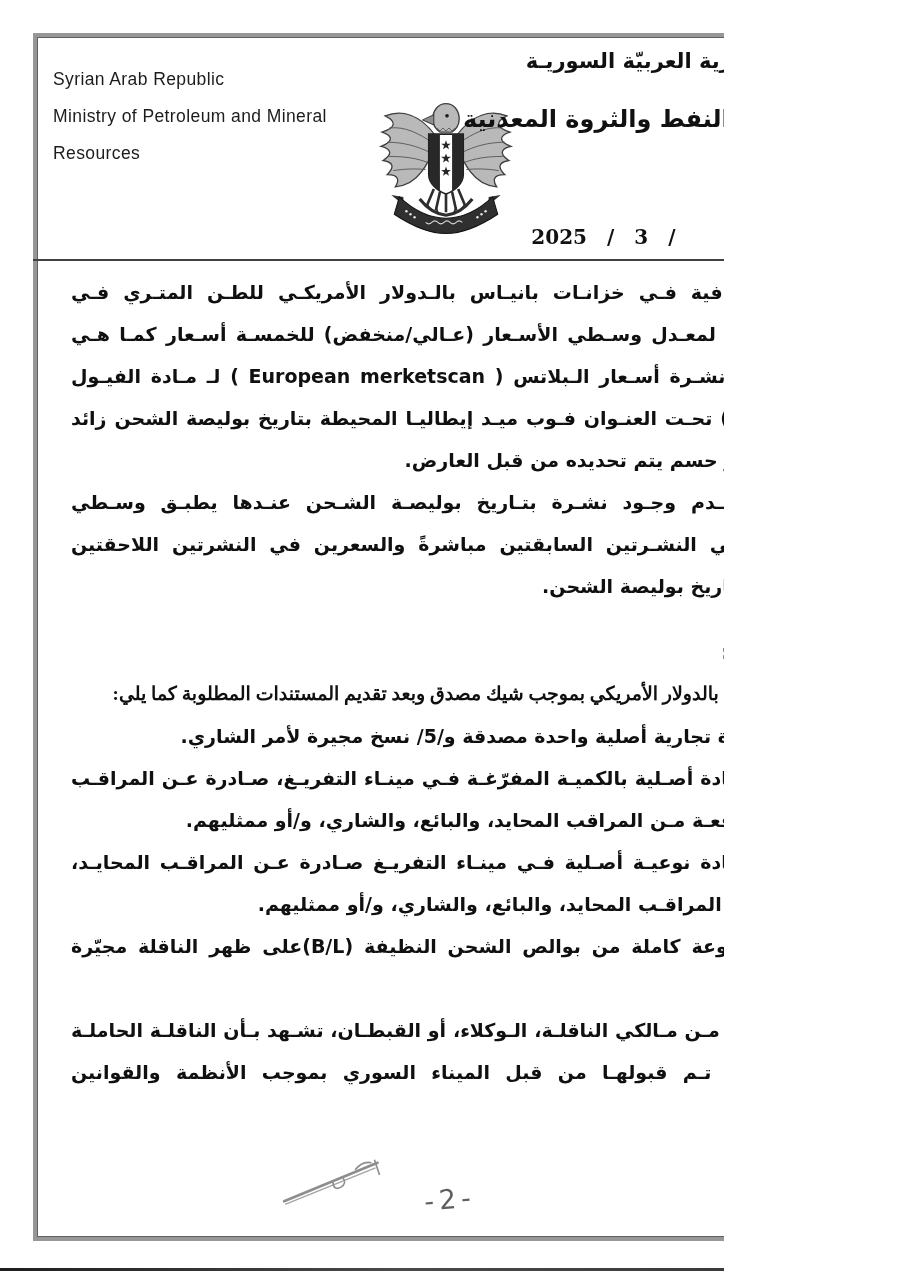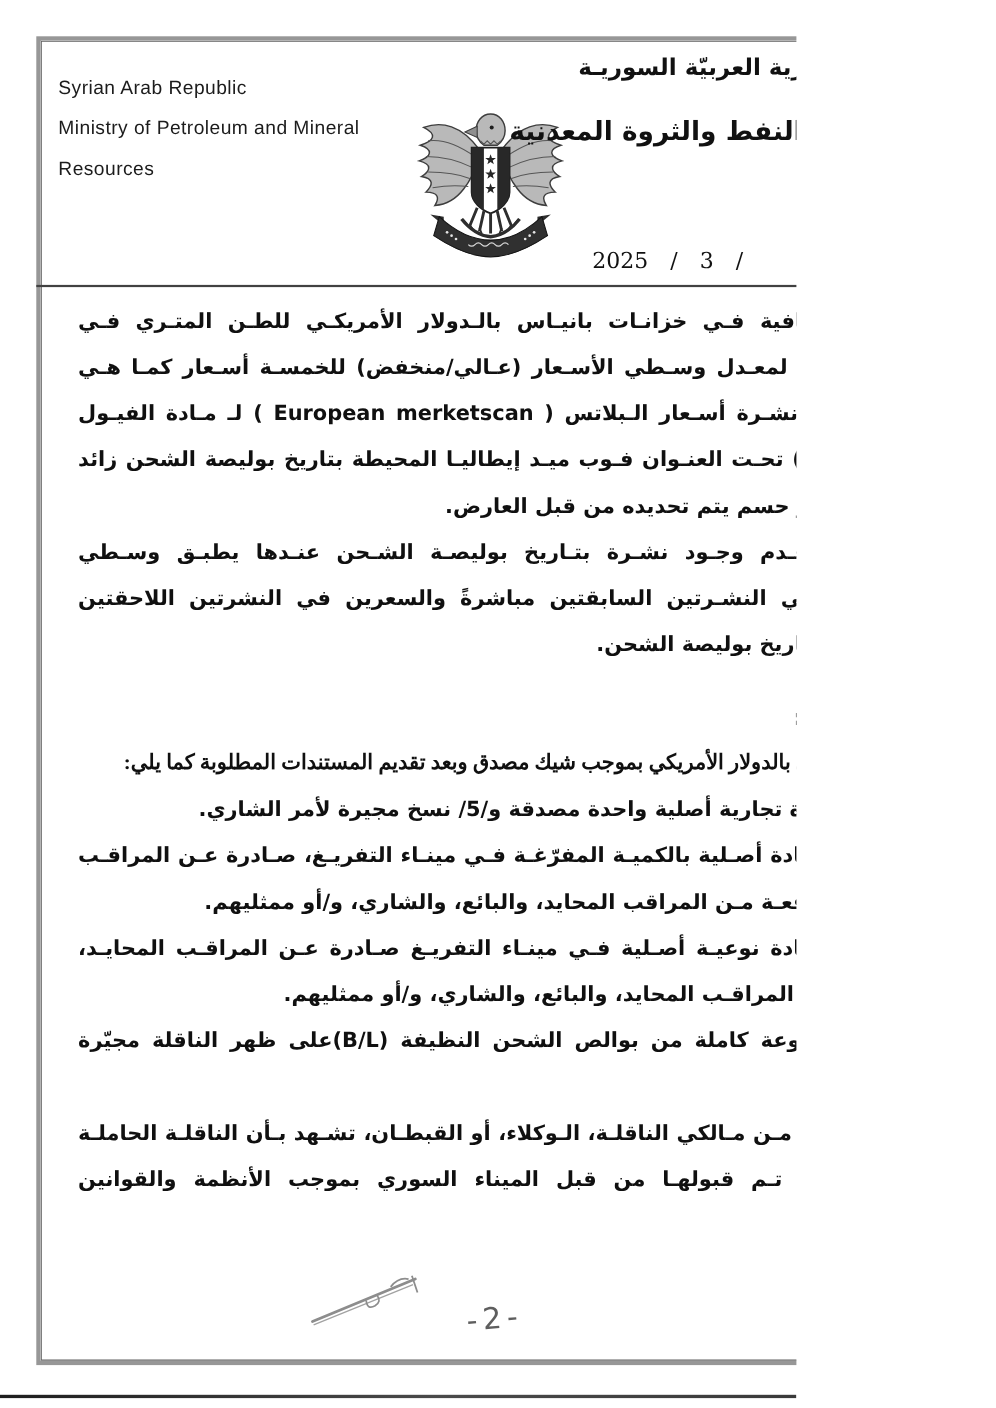--- a/index.html
+++ b/index.html
@@ -27,21 +27,21 @@
     font-weight:bold;color:#111;
   }
   .ar-republic{position:absolute;right:0;top:12px;font-size:21px;white-space:nowrap;}
   .ar-ministry{position:absolute;right:0;top:68px;font-size:24px;white-space:nowrap;}
   .ar-number{position:absolute;right:0;top:138px;font-size:20px;white-space:nowrap;}
   .ar-date{
     position:absolute;right:0;top:188px;font-size:20px;white-space:nowrap;
     display:flex;direction:rtl;align-items:baseline;gap:20px;
   }
   .ar-date .lbl{margin-left:36px;text-align:center;}
-  .ar-date .num,.ar-date .slash{font-family:"DejaVu Serif","DejaVu Sans",serif;font-weight:normal;}
+  .ar-date .num,.ar-date .slash{font-family:"DejaVu Serif","DejaVu Sans",serif;font-weight:bold;}
   
   .sep{position:absolute;left:-4px;right:-4px;top:222px;height:0;border-top:2.5px solid #414141;}
   
   .content{
     position:absolute;top:234px;left:34px;right:16px;
     direction:rtl;text-align:justify;
     font-size:19px;line-height:42px;font-weight:bold;color:#101010;
   }
   .content h3{font-size:20px;line-height:42px;margin:24px 36px 0 0;text-align:right;}
   .content p{margin:0;}

